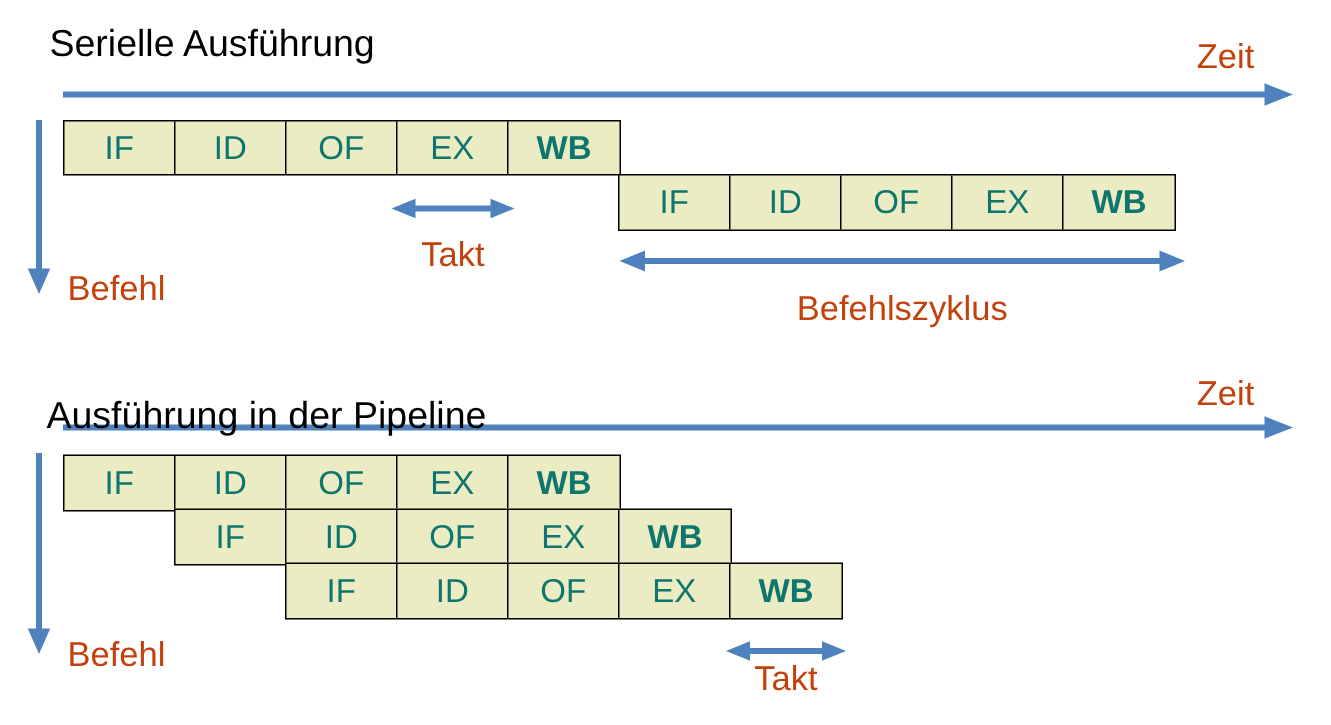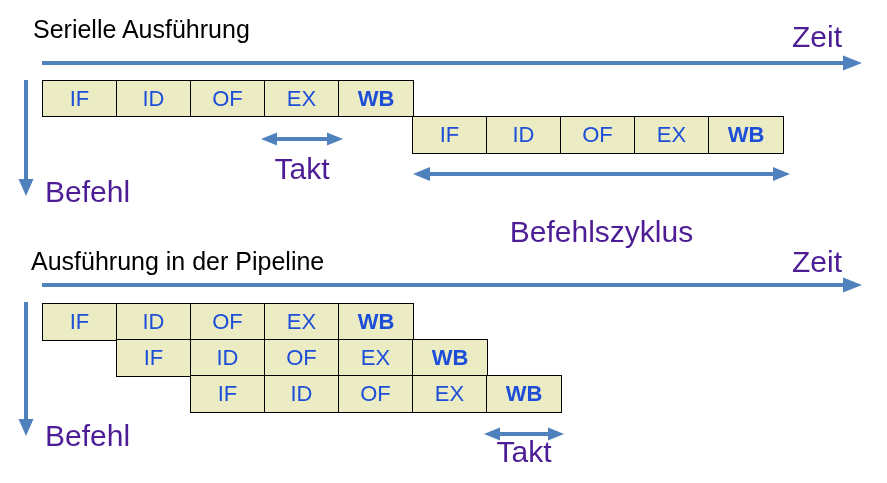--- a/index.html
+++ b/index.html
@@ -18,65 +18,65 @@
   }
   .title {
     position: absolute;
     font-size: 25px;
     line-height: 34px;
     color: #000000;
     white-space: nowrap;
   }
   .label {
     position: absolute;
-    font-size: 30px;
+    font-size: 23px;
     line-height: 26px;
-    color: #4c1d95;
+    color: #c2410c;
     white-space: nowrap;
   }
   .label.centered { text-align: center; }
   .stage-row {
     position: absolute;
     display: flex;
     box-sizing: border-box;
     border: 1.5px solid #000000;
     background: var(--box-fill, #ebebc4);
   }
   .stage-row .cell {
     box-sizing: border-box;
     width: 74px;
     border-right: 1.5px solid #000000;
     display: flex;
     align-items: center;
     justify-content: center;
     font-size: 22px;
-    color: #1d4ed8;
+    color: #0f766e;
   }
   .stage-row .cell:last-child { border-right: none; font-weight: bold; }
   #arrow-layer {
     position: absolute;
     left: 0;
     top: 0;
     width: 887px;
     height: 483px;
     pointer-events: none;
   }
   #arrow-layer line { stroke: var(--arrow, #4f81bd); stroke-width: 4; }
   #arrow-layer polygon { fill: var(--arrow, #4f81bd); }
 
   
   #title-serial   { left: 33px;  top: 12px; }
-  #title-pipeline { left: 31px;  top: 244px; }
+  #title-pipeline { left: 31px;  top: 260px; }
   #zeit-top       { left: 788px; top: 24px;  width: 58px; }
   #zeit-bottom    { left: 788px; top: 249px; width: 58px; }
   #befehl-top     { left: 45px;  top: 179px; }
   #befehl-bottom  { left: 45px;  top: 423px; }
   #takt-top       { left: 260px; top: 156px; width: 84px; }
   #takt-bottom    { left: 482px; top: 439px; width: 84px; }
-  #befehlszyklus  { left: 413px; top: 192px; width: 377px; margin-top: 27px; }
+  #befehlszyklus  { left: 413px; top: 192px; width: 377px; }
 
   #serial-row-1 { left: 42px;  top: 80px;  height: 37px; }
   #serial-row-2 { left: 412px; top: 116px; height: 38px; }
   #pipe-row-1   { left: 42px;  top: 303px; height: 38px; }
   #pipe-row-2   { left: 116px; top: 339px; height: 38px; }
   #pipe-row-3   { left: 190px; top: 375px; height: 38px; }
 </style>
 </head>
 <body>
 

